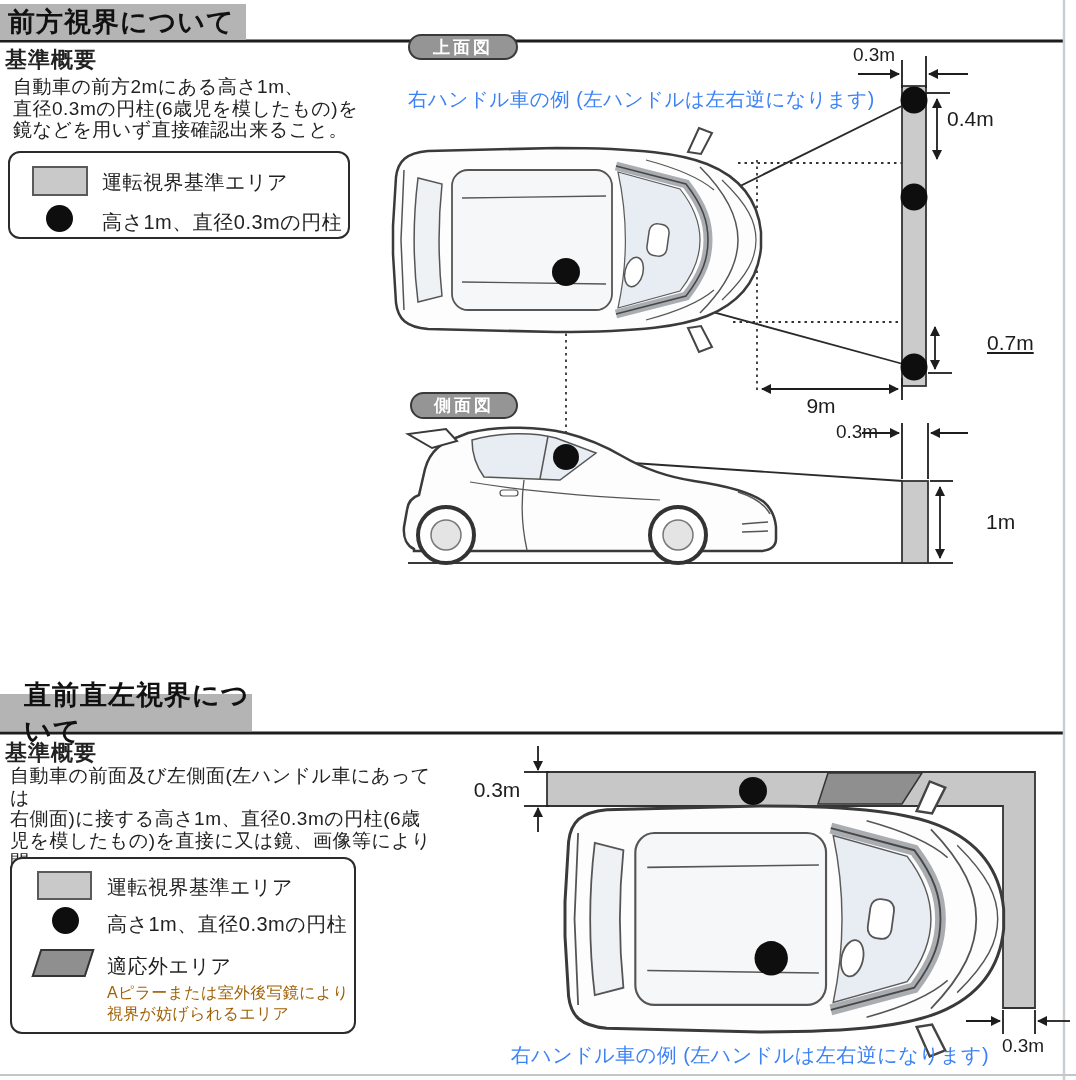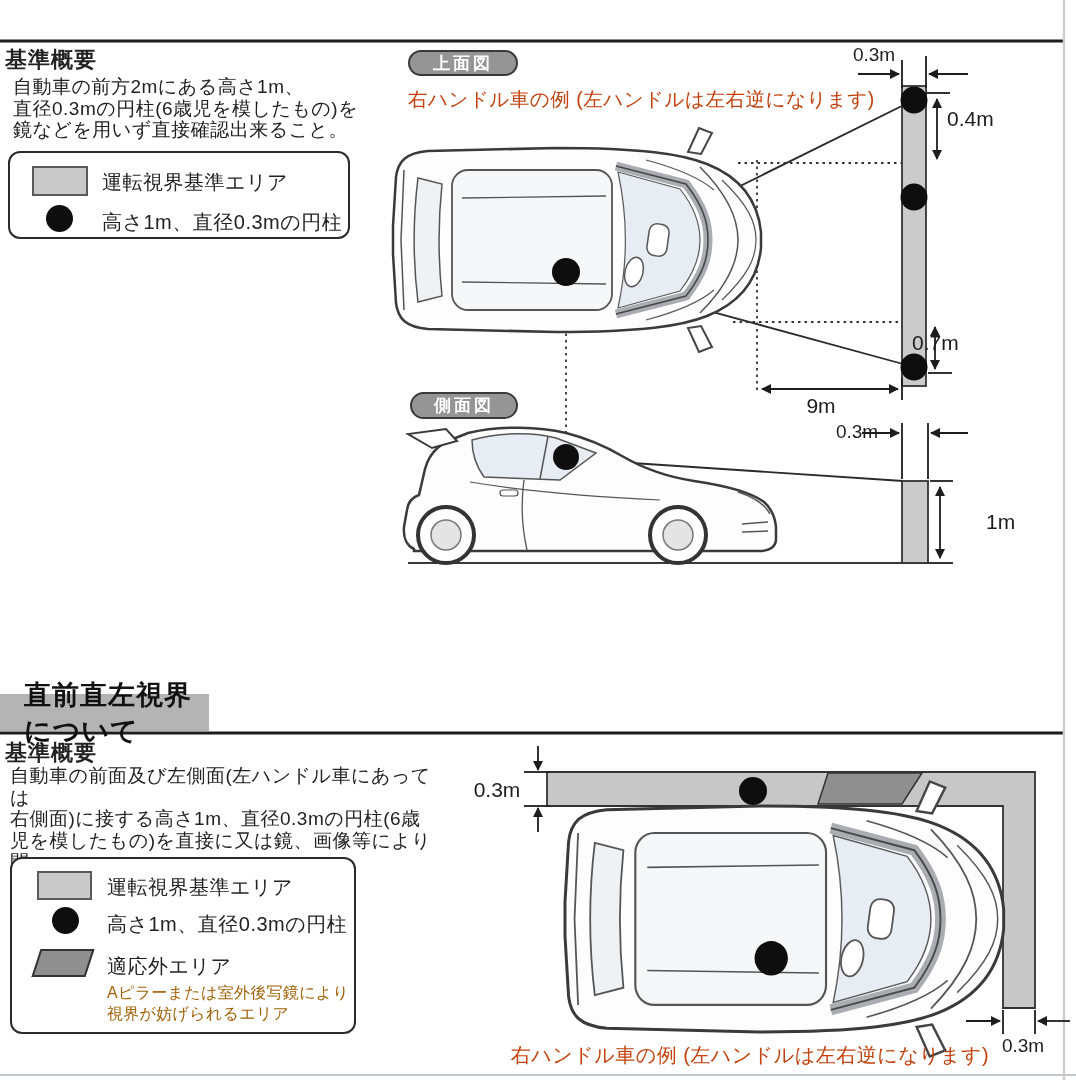--- a/index.html
+++ b/index.html
@@ -21,21 +21,21 @@
   .legend-label{font-size:20px;color:#222;letter-spacing:0.5px;white-space:nowrap;}
   .legend-note{font-size:16px;line-height:20.5px;color:#a16207;white-space:pre-line;letter-spacing:0.3px;}
   .swatch{background:#c9c9c9;border:2px solid #5a5a5a;box-sizing:border-box;}
   .dot{background:#0e0e0e;border-radius:50%;}
   .para-swatch{background:#8f8f8f;border:2px solid #333;transform:skewX(-18deg);box-sizing:border-box;}
   .pill{
     background:#959595;border:2.5px solid #3a3a3a;border-radius:15px;
     color:#fff;font-weight:bold;font-size:17px;letter-spacing:3px;
     display:flex;align-items:center;justify-content:center;box-sizing:border-box;
   }
-  .caption{font-size:19.5px;color:#c2410c;letter-spacing:0.5px;white-space:nowrap;}
+  .caption{font-size:19.5px;color:#3b82f6;letter-spacing:0.5px;white-space:nowrap;}
   .dim{font-size:19px;color:#1d1d1d;text-align:center;white-space:nowrap;}
   .dim-lg{font-size:21px;}
   svg{display:block;}
 </style>
 </head>
 <body>
 
 <div class="page">
 
   <svg class="abs" style="left:0;top:0" width="1076" height="1080" viewBox="0 0 1076 1080">
@@ -154,49 +154,50 @@
         <line x1="538" y1="832" x2="538" y2="808" marker-end="url(#arr)"></line>
 
         <line x1="1003" y1="1010" x2="1003" y2="1034"></line>
         <line x1="1035" y1="1010" x2="1035" y2="1034"></line>
         <line x1="966" y1="1021" x2="1000" y2="1021" marker-end="url(#arr)"></line>
         <line x1="1070" y1="1021" x2="1038" y2="1021" marker-end="url(#arr)"></line>
       </g>
     </g>
   </svg>
 
+  <div class="abs title-bar" style="left:0;top:4px;width:246px;height:36px;">前方視界について</div>
 
   <div class="abs section-heading" style="left:5px;top:45px;">基準概要</div>
 
   <div class="abs body-text" style="left:13px;top:76px;width:370px;">自動車の前方2mにある高さ1m、
 直径0.3mの円柱(6歳児を模したもの)を
 鏡などを用いず直接確認出来ること。</div>
 
   <div class="abs legend-box" style="left:8px;top:151px;width:342px;height:88px;">
     <div class="abs swatch" style="left:22px;top:13px;width:56px;height:30px;"></div>
     <div class="abs legend-label" style="left:92px;top:16px;">運転視界基準エリア</div>
     <div class="abs dot" style="left:36px;top:52px;width:27px;height:27px;"></div>
     <div class="abs legend-label" style="left:92px;top:56px;">高さ1m、直径0.3mの円柱</div>
   </div>
 
-  <div class="abs pill" style="left:408px;top:50px;width:110px;height:26px;text-align:center;">上面図</div>
+  <div class="abs pill" style="left:408px;top:34px;width:110px;height:26px;text-align:center;">上面図</div>
 
   <div class="abs caption" style="left:408px;top:86px;">右ハンドル車の例 (左ハンドルは左右逆になります)</div>
 
   <div class="abs dim" style="left:843px;top:44px;width:62px;">0.3m</div>
   <div class="abs dim dim-lg" style="left:947px;top:107px;">0.4m</div>
-  <div class="abs dim dim-lg" style="left:912px;top:331px;">0.7m</div>
+  <div class="abs dim dim-lg" style="left:987px;top:331px;text-decoration:underline;">0.7m</div>
   <div class="abs dim dim-lg" style="left:798px;top:394px;width:46px;">9m</div>
 
   <div class="abs pill" style="left:410px;top:392px;width:108px;height:27px;">側面図</div>
 
   <div class="abs dim" style="left:828px;top:421px;width:58px;">0.3m</div>
   <div class="abs dim dim-lg" style="left:953px;top:510px;margin-left:33px;">1m</div>
 
-  <div class="abs title-bar" style="left:0;top:694px;width:209px;height:37px;padding-left:24px;">直前直左視界について</div>
+  <div class="abs title-bar" style="left:0;top:694px;width:252px;height:37px;padding-left:24px;">直前直左視界について</div>
 
   <div class="abs section-heading" style="left:5px;top:738px;">基準概要</div>
 
   <div class="abs body-text" style="left:10px;top:765px;width:430px;">自動車の前面及び左側面(左ハンドル車にあっては
 右側面)に接する高さ1m、直径0.3mの円柱(6歳
 児を模したもの)を直接に又は鏡、画像等により間
 右ハンドル車の例</div>
 
   <div class="abs legend-box" style="left:10px;top:857px;width:346px;height:177px;">
     <div class="abs swatch" style="left:25px;top:12px;width:55px;height:29px;"></div>

